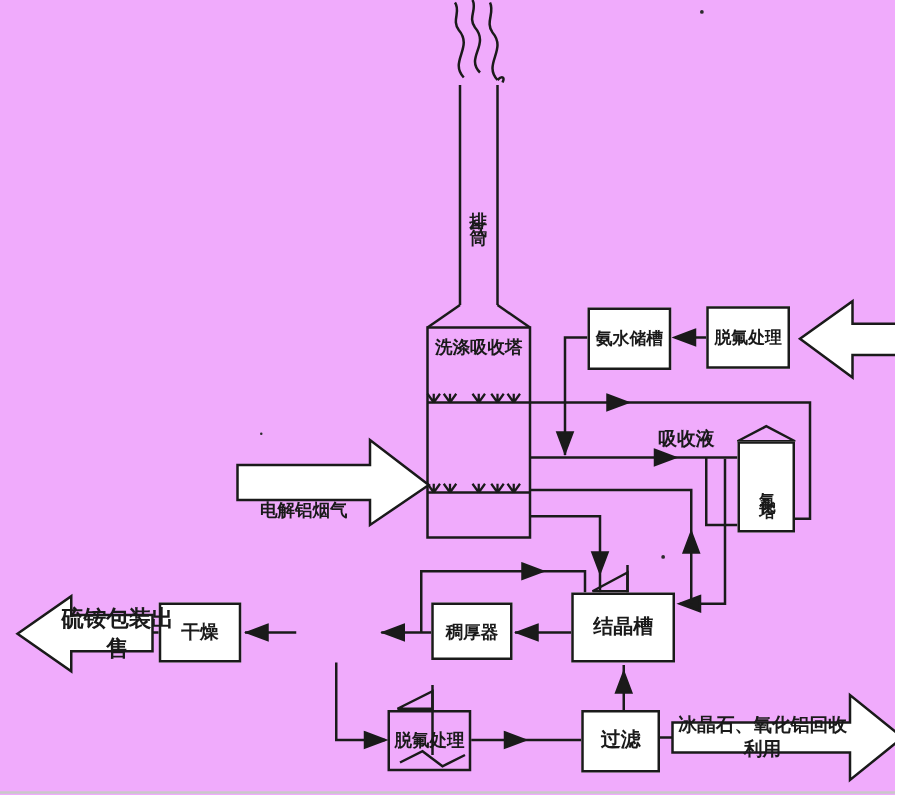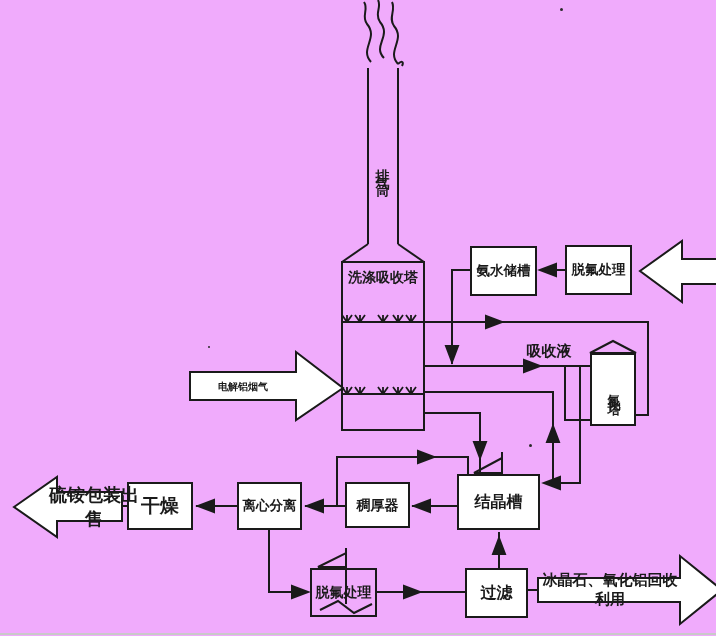--- a/index.html
+++ b/index.html
@@ -163,33 +163,32 @@
   <div class="label vtext" style="left:368px;top:98px;width:30px;height:140px;font-size:14px;">排气筒</div>
 
   <div class="label" style="left:343px;top:266px;width:80px;height:24px;font-size:14px;">洗涤吸收塔</div>
 
   <div class="box" style="left:470px;top:246px;width:67px;height:50px;font-size:13.5px;">氨水储槽</div>
 
   <div class="box" style="left:565px;top:245px;width:67px;height:50px;font-size:13.5px;">脱氟处理</div>
 
   <div class="label" style="left:682px;top:260px;width:40px;height:23px;font-size:15px;margin-left:42px;">液氨</div>
 
-  <div class="label" style="left:192px;top:374px;width:102px;height:25px;font-size:10px;">电解铝烟气</div>
+  <div class="label" style="left:192px;top:396px;width:102px;height:25px;font-size:14px;">电解铝烟气</div>
 
   <div class="label" style="left:493px;top:340px;width:60px;height:22px;font-size:15px;margin-left:26px;">吸收液</div>
 
   <div class="box vtext" style="left:590px;top:353px;width:46px;height:73px;font-size:13px;letter-spacing:4px;">氧化塔</div>
 
   <div class="box" style="left:457px;top:474px;width:83px;height:56px;font-size:16px;">结晶槽</div>
 
   <div class="box" style="left:345px;top:482px;width:65px;height:46px;font-size:14px;">稠厚器</div>
 
-  <div class="box" style="left:237px;top:482px;width:65px;height:48px;font-size:13.5px;">离心分离</div>
-
-  <div class="box" style="left:127px;top:482px;width:66px;height:48px;font-size:19px;">干燥</div>
+
+  <div class="box" style="left:127px;top:482px;width:66px;height:48px;font-size:15px;">干燥</div>
 
   <div class="label" style="left:19px;top:495px;width:102px;height:24px;font-size:18px;margin-left:24px;">硫铵包装出售</div>
 
   <div class="box" style="left:465px;top:568px;width:63px;height:50px;font-size:16px;">过滤</div>
 
   <div class="box" style="left:310px;top:568px;width:67px;height:49px;font-size:14px;background:transparent;">脱氟处理</div>
 
   <div class="label" style="left:541px;top:580px;width:138px;height:20px;font-size:15px;letter-spacing:0;">冰晶石、氧化铝回收利用</div>
 
   <div class="noise" style="left:560px;top:8px;width:3px;height:3px;"></div>

